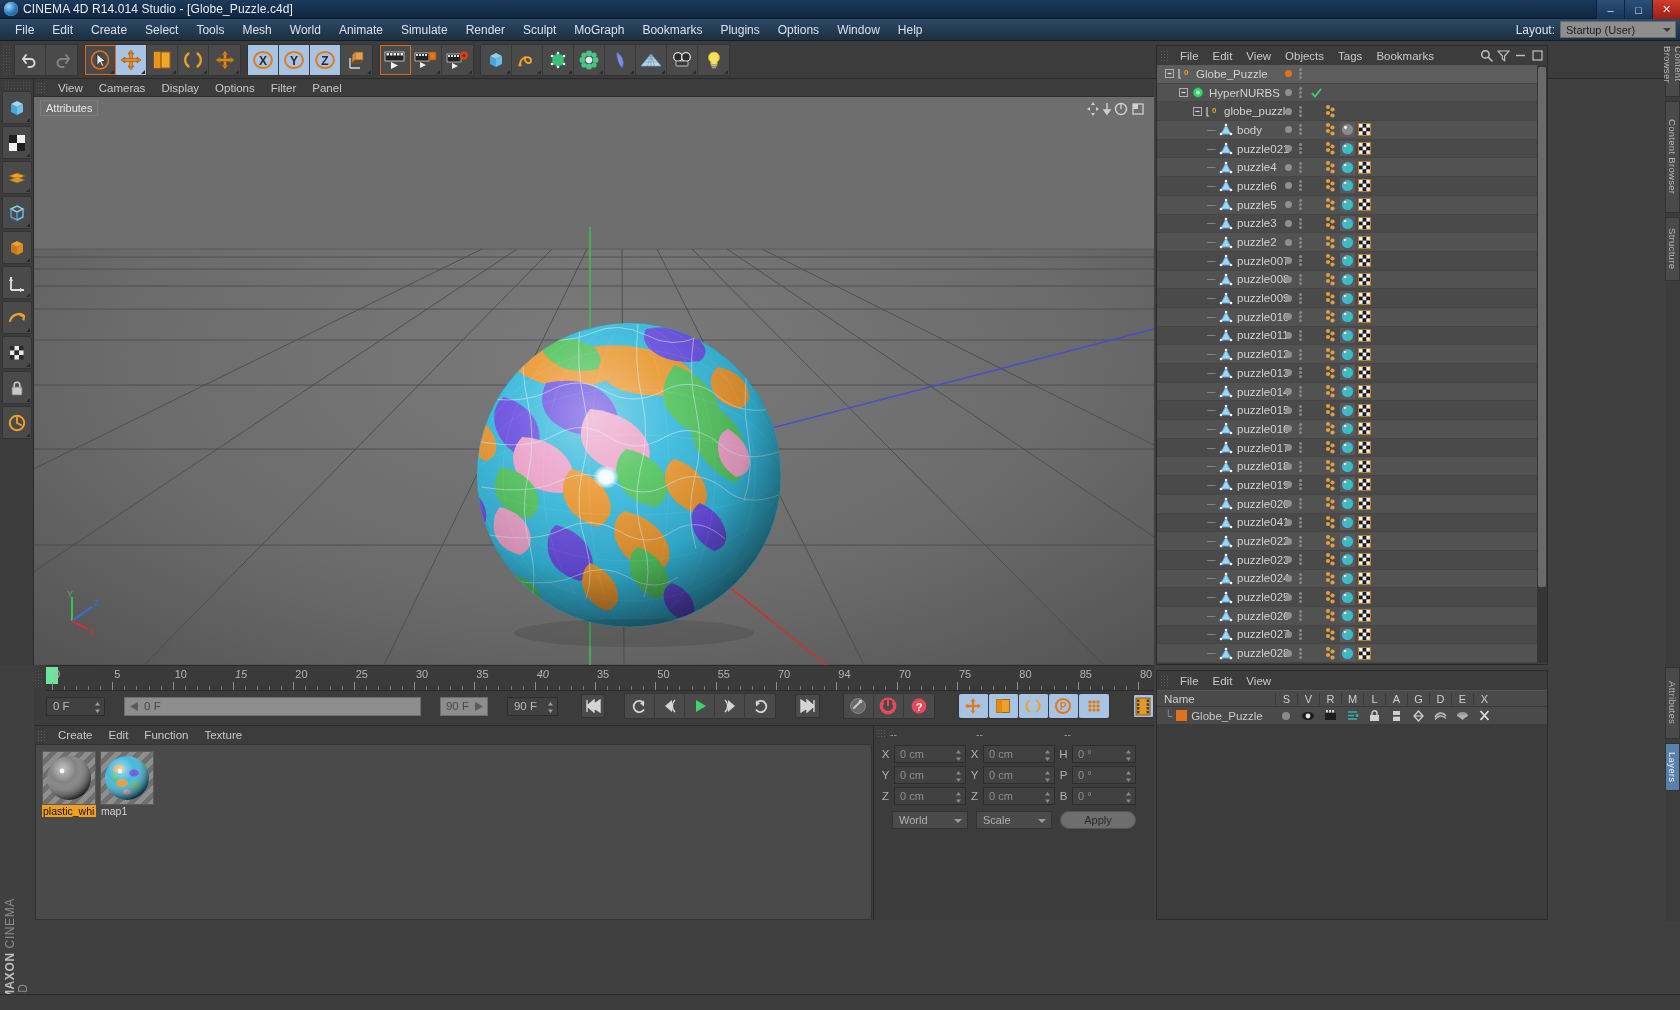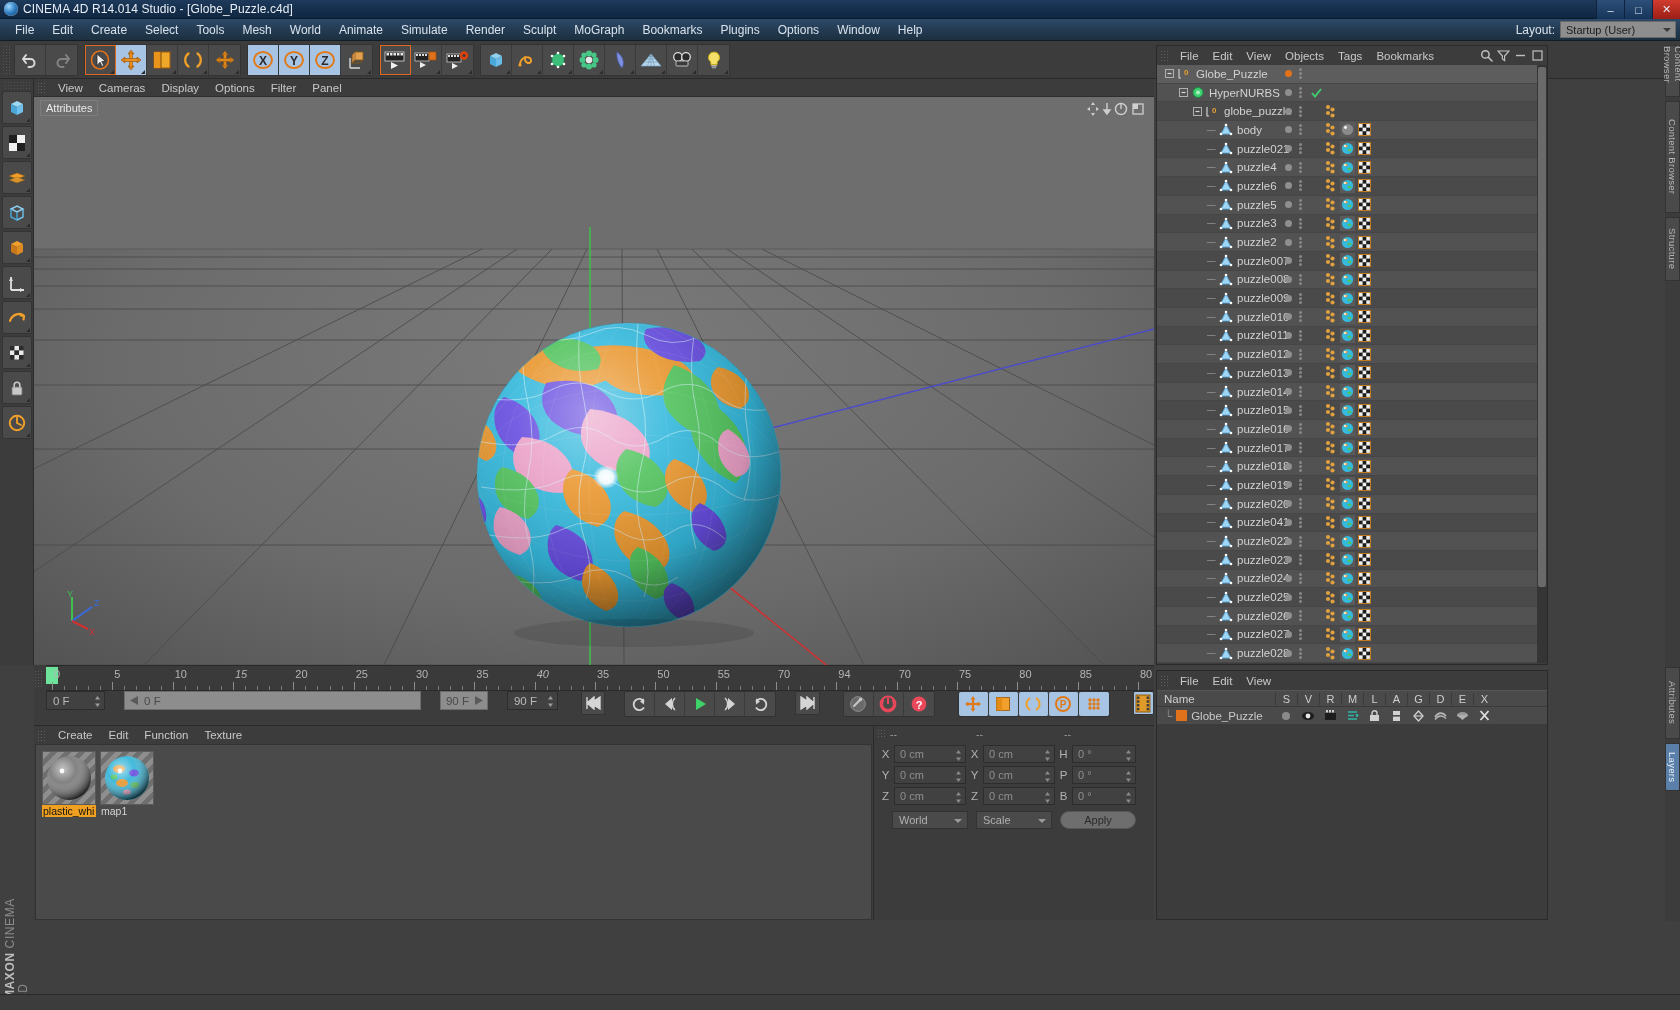--- a/index.html
+++ b/index.html
@@ -88,21 +88,21 @@
   
   .tlwrap{ position:absolute; left:34px; top:665px; width:1120px; height:60px; background:#3c3c3c;}
   .ruler{ position:relative; height:26px; background:#3a3a3a; border-top:1px solid #2a2a2a;
      border-bottom:1px solid #2a2a2a; margin-left:12px; width:1108px;}
   .rg{ position:absolute; left:-12px; top:4px; width:9px;height:18px;
      background-image:radial-gradient(#6d6d6d 1px,transparent 1px);background-size:3px 3px;opacity:.6;}
   .tick{ position:absolute; bottom:0; width:1px; background:#8d8d8d;}
   .tick.maj{ height:8px; } .tick.min{ height:4px; background:#777;}
   .tlab{ position:absolute; top:2px; font-size:11px; color:#b4b4b4; transform:translateX(2px);}
   .playhead{ position:absolute; left:0; top:1px; width:12px; height:17px; background:#6ee39b;}
-  .transport{ height:30px; display:flex; gap:19px; padding-left:12px; position:relative;}
+  .transport{ height:30px; display:flex; align-items:center; gap:19px; padding-left:12px; position:relative;}
   .numfield{ height:19px; background:#414141; border:1px solid #2d2d2d; color:#b9b9b9;
      font-size:11.5px; display:flex;align-items:center; padding-left:6px; position:relative;}
   .spin{ position:absolute; right:3px; top:3px; width:7px;height:13px;}
   .bigbar{ height:19px; background:#8d8d8d; border:1px solid #6d6d6d; display:flex; align-items:center;
      padding-left:4px; color:#4a4a4a; font-size:11.5px; position:relative;}
   .pbtn{ width:30px;height:24px; background:#4a4a4a;border:1px solid #333;
      display:flex;align-items:center;justify-content:center;border-radius:2px;}
   .pgroup{ display:flex; background:#4a4a4a; border:1px solid #333; border-radius:2px; height:26px;}
   .pgroup .pbtn{ border:none;border-right:1px solid #3a3a3a;height:24px;background:#4a4a4a;}
   .pgroup .pbtn:last-child{border-right:none;}

